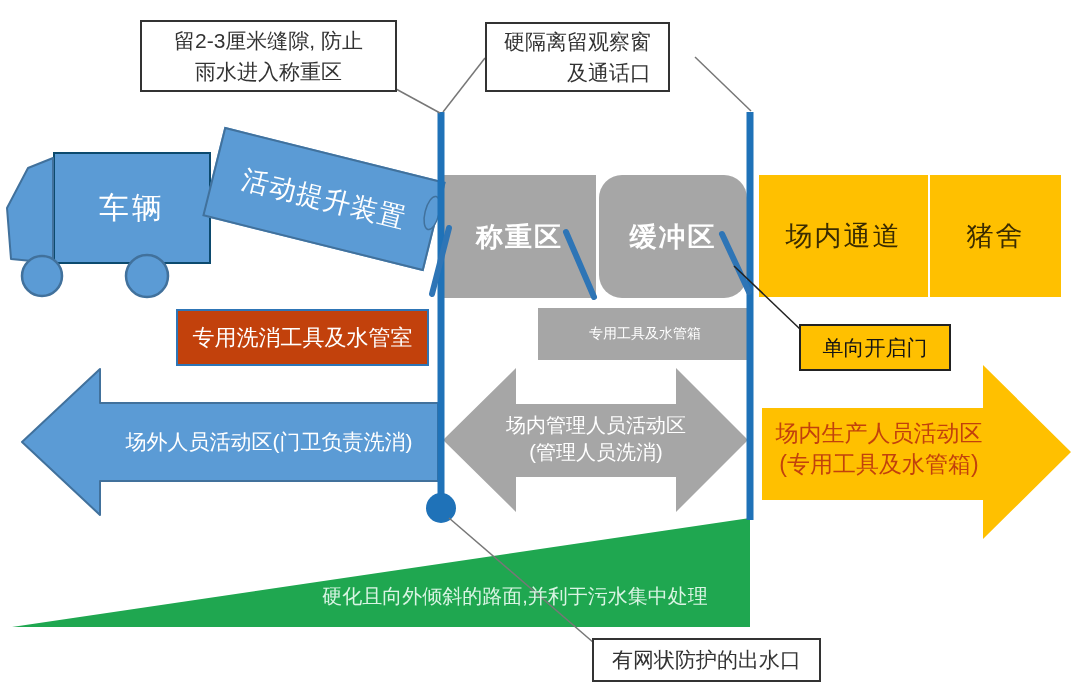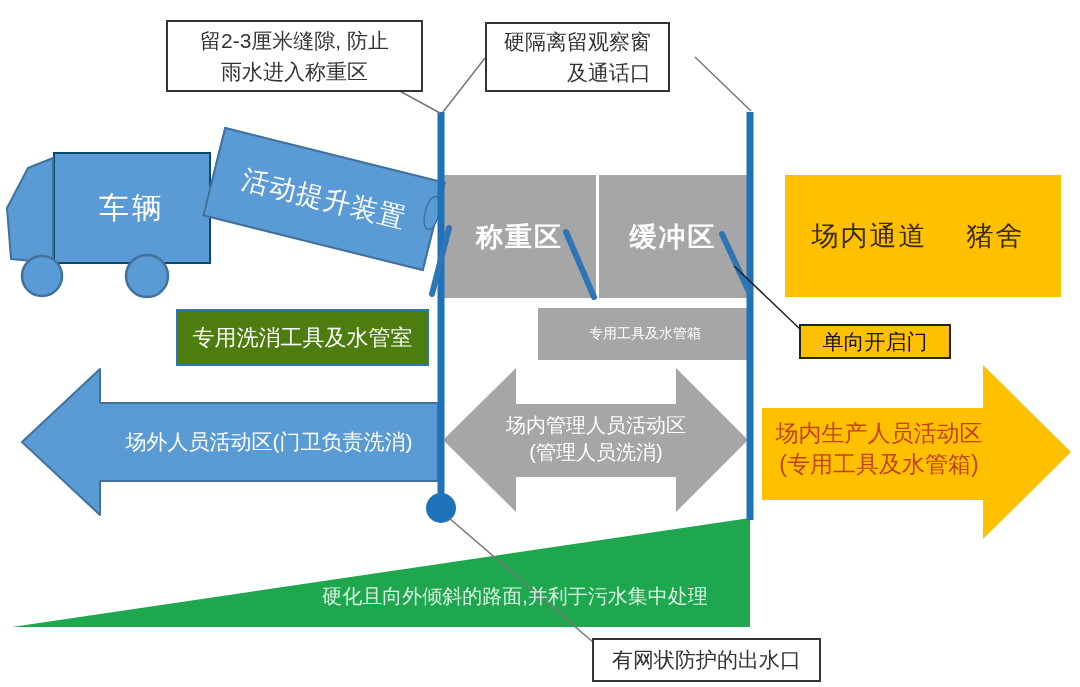--- a/index.html
+++ b/index.html
@@ -7,38 +7,38 @@
     position:relative;width:1080px;height:687px;background:#ffffff;overflow:hidden;
     font-family:"Liberation Sans","DejaVu Sans",sans-serif;
   }
   .abs{position:absolute;box-sizing:border-box;}
   .flexc{display:flex;align-items:center;justify-content:center;text-align:center;}
   
   .zone{z-index:10;font-size:27px;letter-spacing:2px;}
   .gray{background:#a6a6a6;color:#ffffff;font-weight:bold;}
   .yellow{background:#ffc000;color:#3a2b00;}
   .zone-weighing{left:443px;top:175px;width:153px;height:123px;}
-  .zone-buffer{left:599px;top:175px;width:148px;height:123px;}
-  .zone-passage{left:785px;top:175px;width:169px;height:122px;justify-content:center;}
+  .zone-buffer{left:599px;top:175px;width:148px;height:123px;border-radius:23px;}
+  .zone-passage{left:759px;top:175px;width:169px;height:122px;justify-content:center;}
   .zone-pigsty{left:930px;top:175px;width:131px;height:122px;}
   
   .truck-body{left:53px;top:152px;width:158px;height:112px;background:#5b9bd5;border:2px solid #0c4a6e;
     color:#fff;font-size:30px;letter-spacing:3px;z-index:10;}
   
   .plank{left:210px;top:153px;width:228px;height:92px;background:#5b9bd5;border:2px solid #41719c;
     transform:rotate(14deg);color:#fff;font-size:27px;letter-spacing:1px;z-index:20;}
   
-  .wash-room{left:176px;top:309px;width:253px;height:57px;background:#4d7c0f;border:2px solid #2e75b6;
+  .wash-room{left:176px;top:309px;width:253px;height:57px;background:#c2410c;border:2px solid #2e75b6;
     color:#fff;font-size:22px;z-index:10;}
   .tool-box{left:538px;top:308px;width:214px;height:52px;background:#a6a6a6;color:#fff;font-size:14px;z-index:10;}
-  .one-way-door{left:799px;top:324px;width:152px;height:35px;background:#ffc000;border:2px solid #222;
+  .one-way-door{left:799px;top:324px;width:152px;height:47px;background:#ffc000;border:2px solid #222;
     color:#141414;font-size:21px;z-index:40;}
   
   .callout{background:#ffffff;border:2px solid #333;color:#333;z-index:40;line-height:1.5;}
-  .callout-gap{left:140px;top:20px;width:257px;height:72px;font-size:21px;margin-left:26px;}
+  .callout-gap{left:140px;top:20px;width:257px;height:72px;font-size:21px;}
   .callout-observation{left:485px;top:22px;width:185px;height:70px;font-size:21px;text-align:right;}
   .callout-outlet{left:592px;top:638px;width:229px;height:44px;font-size:21px;justify-content:center;}
   
   .flow-label{z-index:40;line-height:1.35;}
   .flow-outside{left:84px;top:428px;width:370px;font-size:21px;color:#fff;}
   .flow-management{left:456px;top:412px;width:280px;font-size:20px;color:#fff;}
   .flow-production{left:763px;top:418px;width:232px;font-size:23px;color:#c2410c;}
   .ramp-label{left:280px;top:583px;width:470px;font-size:20px;color:#d9f4e3;z-index:40;}
   
   #shapes{position:absolute;left:0;top:0;z-index:30;pointer-events:none;}

